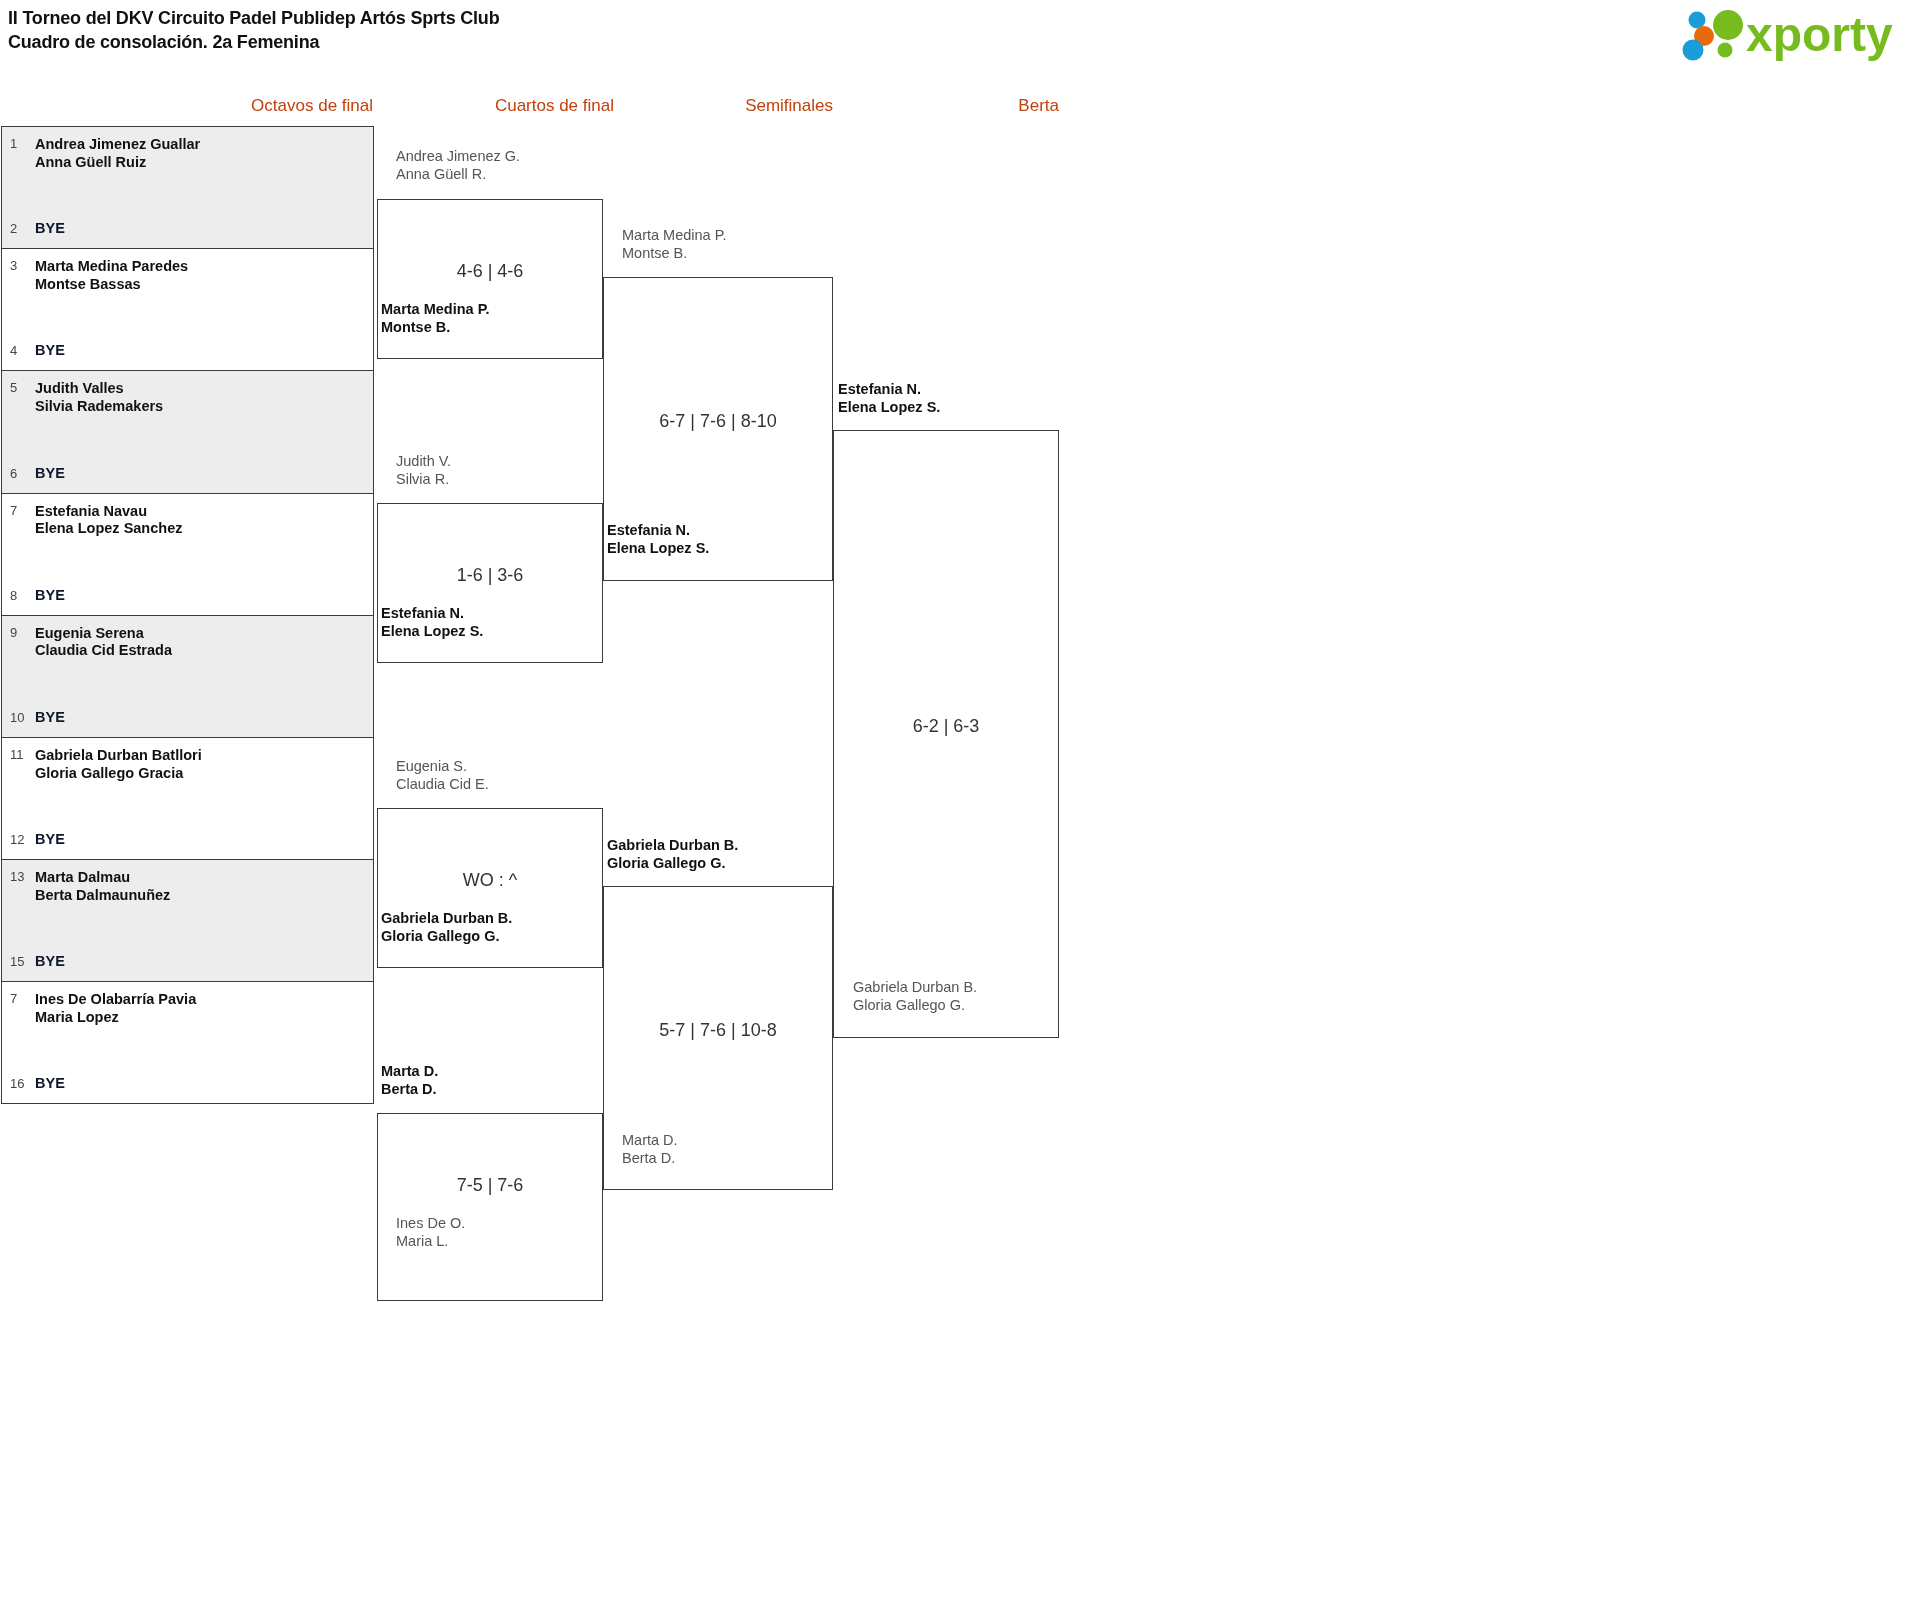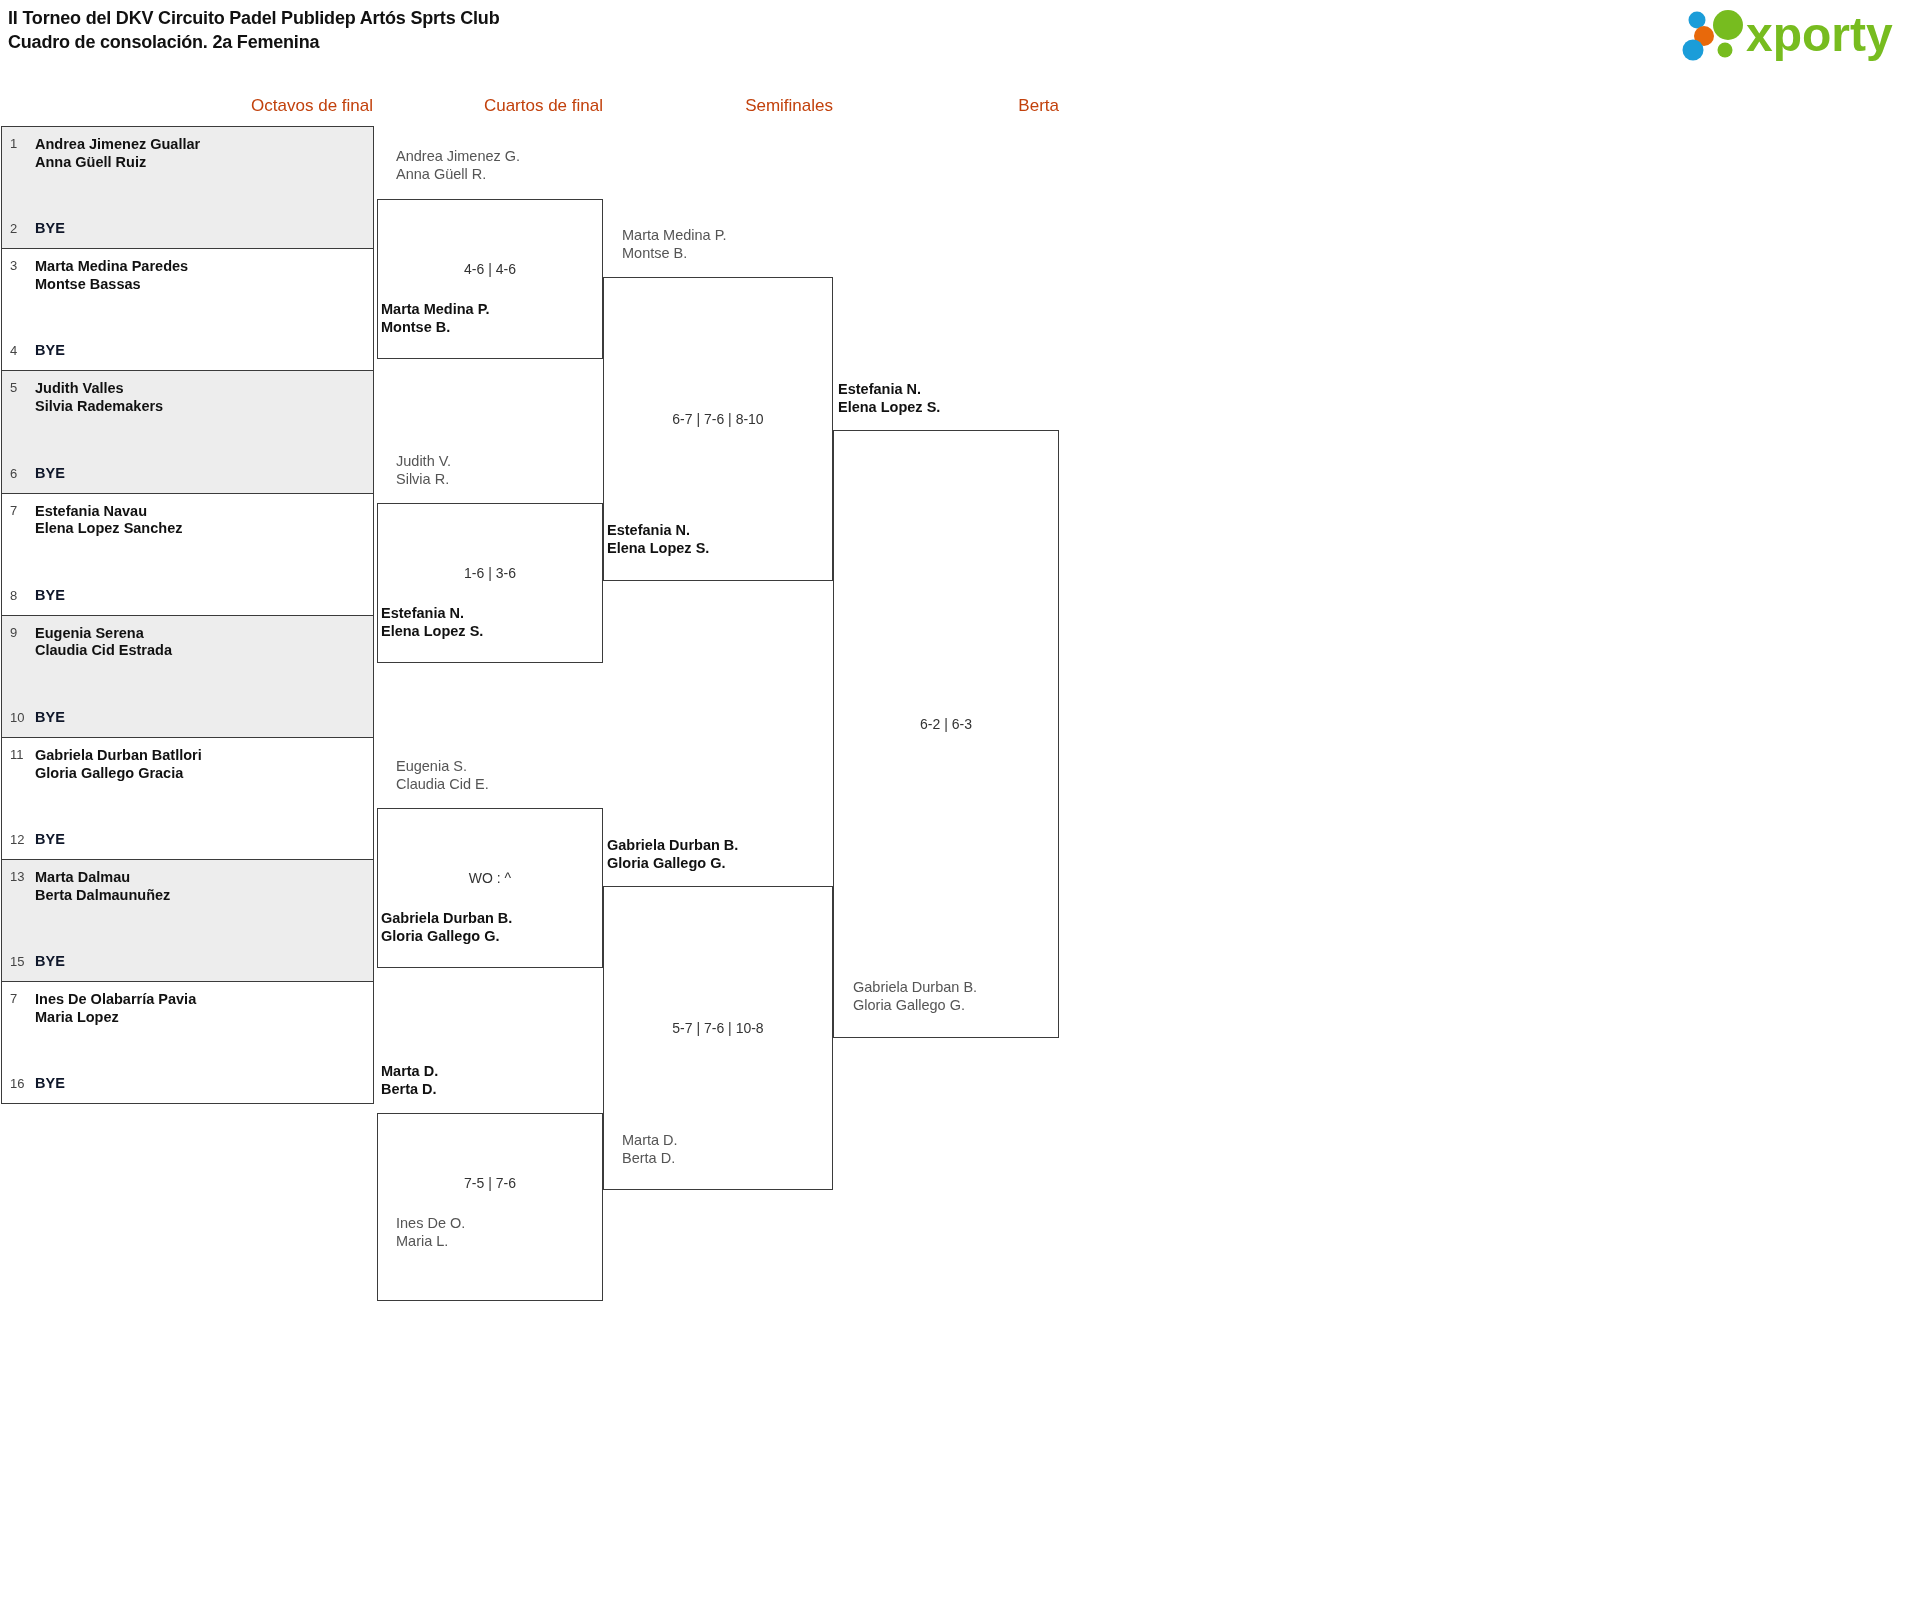--- a/index.html
+++ b/index.html
@@ -52,21 +52,21 @@
   
   .mbox{
     position:absolute;
     box-sizing:border-box;
     border:1px solid #3b3b3b;
     background:transparent;
   }
   .mscore{
     position:absolute;left:0;right:0;
     text-align:center;
-    font-size:14px;color:#333;white-space:nowrap;
+    font-size:18px;color:#333;white-space:nowrap;
   }
   
   .nm{
     position:absolute;
     font-size:14.5px;line-height:1.25;white-space:nowrap;
   }
   .nm .l1,.nm .l2{display:block;}
   .nm.win{font-weight:700;color:#111;}
   .nm.lose{font-weight:400;color:#555;margin-left:15px;}
 </style>
@@ -80,21 +80,21 @@
   <svg class="logo" viewBox="0 0 220 56" xmlns="http://www.w3.org/2000/svg">
     <circle cx="19" cy="14" r="8.5" fill="#1b9dd9"></circle>
     <circle cx="26" cy="30" r="10" fill="#e8690b"></circle>
     <circle cx="15" cy="44" r="10.5" fill="#1b9dd9"></circle>
     <circle cx="50" cy="19" r="15" fill="#77bc1f"></circle>
     <circle cx="47" cy="44" r="7.5" fill="#77bc1f"></circle>
     <text x="68" y="45" font-family="Liberation Sans, sans-serif" font-size="48" font-weight="700" fill="#77bc1f">xporty</text>
   </svg>
 
   <div class="round-head" style="left:0px;width:373px;">Octavos de final</div>
-  <div class="round-head" style="left:377px;width:226px;">Cuartos de final</div>
+  <div class="round-head" style="left:388px;width:226px;">Cuartos de final</div>
   <div class="round-head" style="left:603px;width:230px;">Semifinales</div>
   <div class="round-head" style="left:833px;width:226px;">Berta</div>
 
   <div class="r1-wrap">
 
     <div class="r1-slot shaded">
       <div class="r1-top">
         <span class="seed">1</span>
         <span class="r1-names"><span>Andrea Jimenez Guallar</span><br><span>Anna Güell Ruiz</span></span>
       </div>

